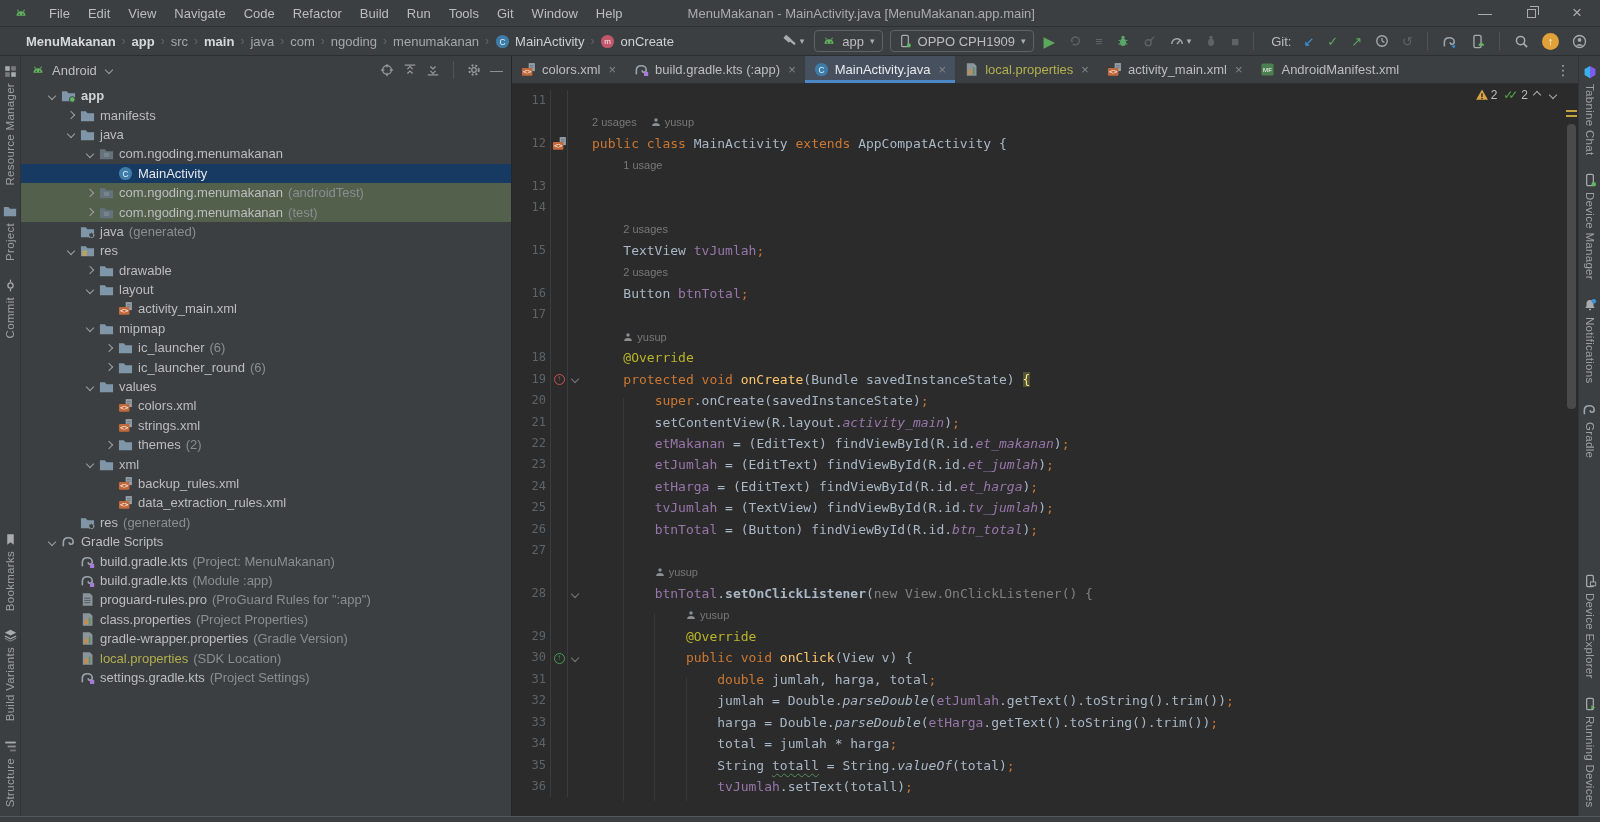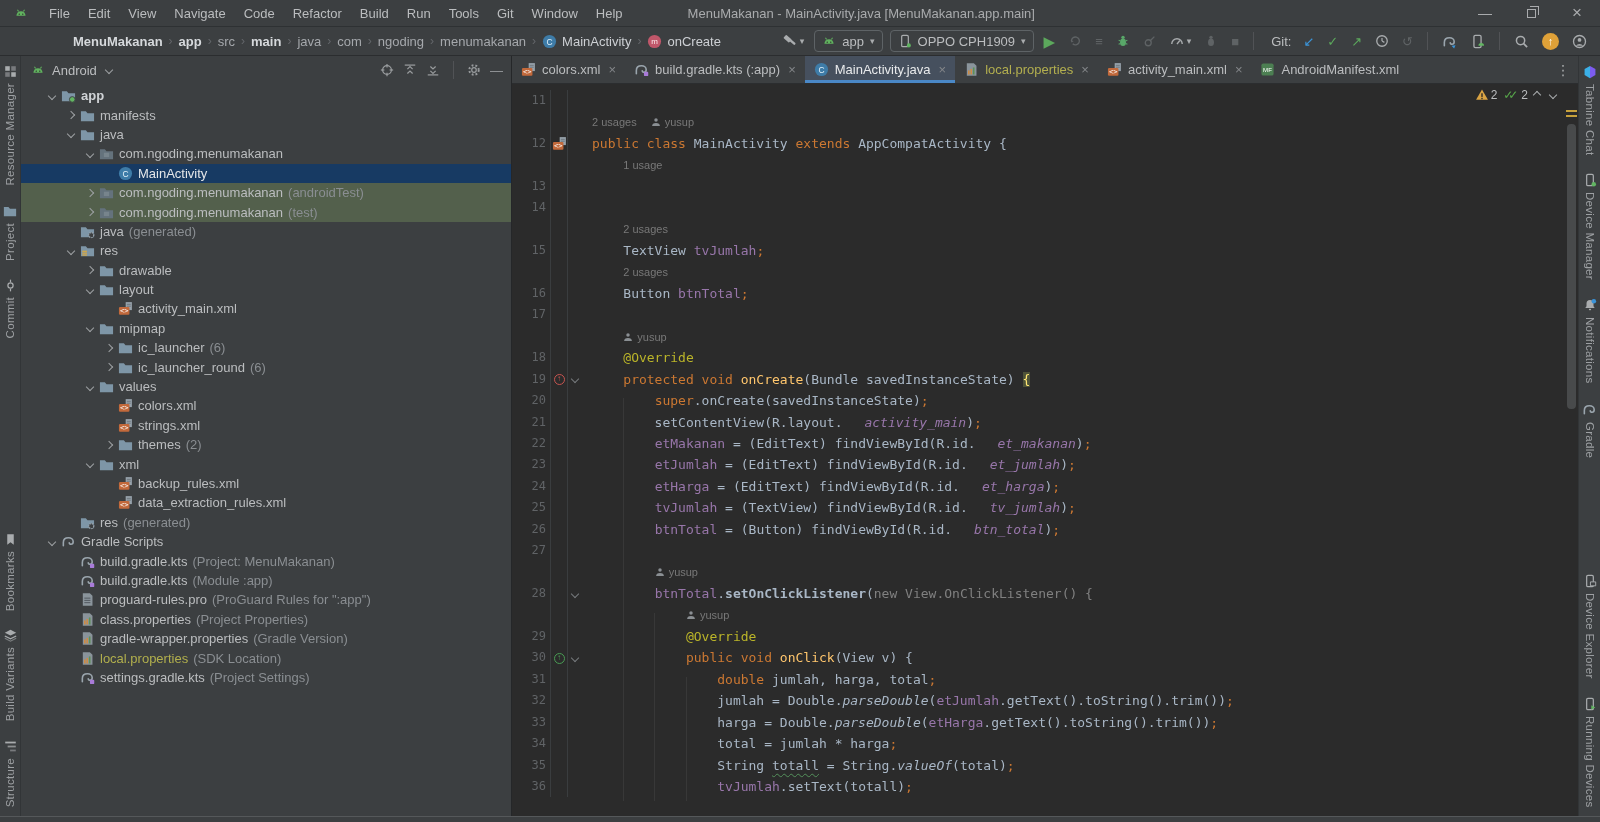--- a/index.html
+++ b/index.html
@@ -12,21 +12,21 @@
   .app-logo{margin:0 12px 0 14px;display:flex;}
   .menu-item{color:#BBBDBF;font-size:13px;padding:0 9px;height:27px;display:flex;align-items:center;cursor:pointer;}
   .win-title{color:#A9ABAD;font-size:13px;margin-left:56px;white-space:nowrap;}
   .win-controls{margin-left:auto;display:flex;height:27px;}
   .win-btn{width:46px;height:27px;display:flex;align-items:center;justify-content:center;color:#A9ABAD;font-size:14px;cursor:pointer;}
   .restore-glyph{width:9px;height:9px;border:1.2px solid #A9ABAD;position:relative;}
   .restore-glyph::before{content:"";position:absolute;left:2px;top:-4px;width:8px;height:8px;border-top:1.2px solid #A9ABAD;border-right:1.2px solid #A9ABAD;}
 
   
   .toolbar{height:29px;background:#3C3F41;display:flex;align-items:center;border-bottom:1px solid #2b2d2f;padding:0 10px 0 22px;}
-  .crumbs{display:flex;align-items:center;gap:2px;white-space:nowrap;margin-left:47px;}
+  .crumbs{display:flex;align-items:center;gap:2px;white-space:nowrap;}
   .crumb{color:#A5A8AC;font-size:13px;padding:1px 4px;border-radius:3px;cursor:pointer;display:flex;align-items:center;gap:5px;}
   .crumb.bold{color:#D6D9DC;font-weight:bold;}
   .crumb.bright{color:#CDD0D4;}
   .crumb-sep{color:#63666A;font-size:12px;}
   .tb-right{margin-left:auto;display:flex;align-items:center;gap:7px;}
   .tb-btn{display:flex;align-items:center;gap:3px;padding:2px 3px;border-radius:4px;cursor:pointer;}
   .tb-sep{width:1px;height:18px;background:#515356;margin:0 4px;}
   .combo{border:1px solid #5E6366;border-radius:4px;height:22px;display:flex;align-items:center;gap:6px;padding:0 7px;color:#BBBDBF;font-size:13px;cursor:pointer;}
   .glyph{font-size:13px;line-height:1;}
   .g-green{color:#5CA85C;} .g-blue{color:#3B94D9;} .g-dim{color:#5F6365;}
@@ -80,21 +80,21 @@
   .crow{height:21.45px;display:flex;align-items:center;}
   .g-num{width:38px;text-align:right;padding-right:4px;flex:none;
     font:12px/21.45px "DejaVu Sans Mono",monospace;color:#606366;}
   .g-s1{width:17px;flex:none;border-left:1px solid #3A3D3F;height:100%;display:flex;align-items:center;justify-content:center;}
   .g-s2{width:15px;flex:none;border-left:1px solid #3A3D3F;height:100%;display:flex;align-items:center;justify-content:center;}
   .lc{white-space:pre;font:13px/21.45px "DejaVu Sans Mono",monospace;color:#A9B7C6;padding-left:10px;}
   .inlay{display:flex;align-items:center;gap:14px;font:11px "Liberation Sans",sans-serif;color:#787878;padding-left:10px;}
   .inlay .auth{display:flex;align-items:center;gap:4px;}
   .t-k{color:#CC7832;} .t-d{color:#A9B7C6;} .t-f{color:#9876AA;}
   .t-m{color:#FFC66D;} .t-a{color:#BBB529;} .t-g{color:#808080;}
-  .t-i{color:#9876AA;font-style:italic;margin-left:22px;} .t-s{color:#A9B7C6;font-style:italic;}
+  .t-i{color:#9876AA;font-style:italic;} .t-s{color:#A9B7C6;font-style:italic;}
   .t-b{color:#A9B7C6;font-weight:bold;}
   .t-w{color:#A9B7C6;text-decoration:underline wavy #54915B 1px;text-underline-offset:3px;}
   .t-fw{color:#9876AA;text-decoration:underline wavy #54915B 1px;text-underline-offset:3px;}
   .t-bh{background:#4E5339;color:#FFE673;}
   .ovr{width:11px;height:11px;border-radius:50%;display:flex;align-items:center;justify-content:center;font-size:8px;line-height:1;}
   .ovr.o{border:1.5px solid #C75450;color:#C75450;}
   .ovr.g{border:1.5px solid #499C54;color:#499C54;}
   .fold{color:#767A7D;}
   .guide{position:absolute;width:1px;background:#383838;}
   .ruler{position:absolute;top:0;right:0;width:13px;bottom:0;}

